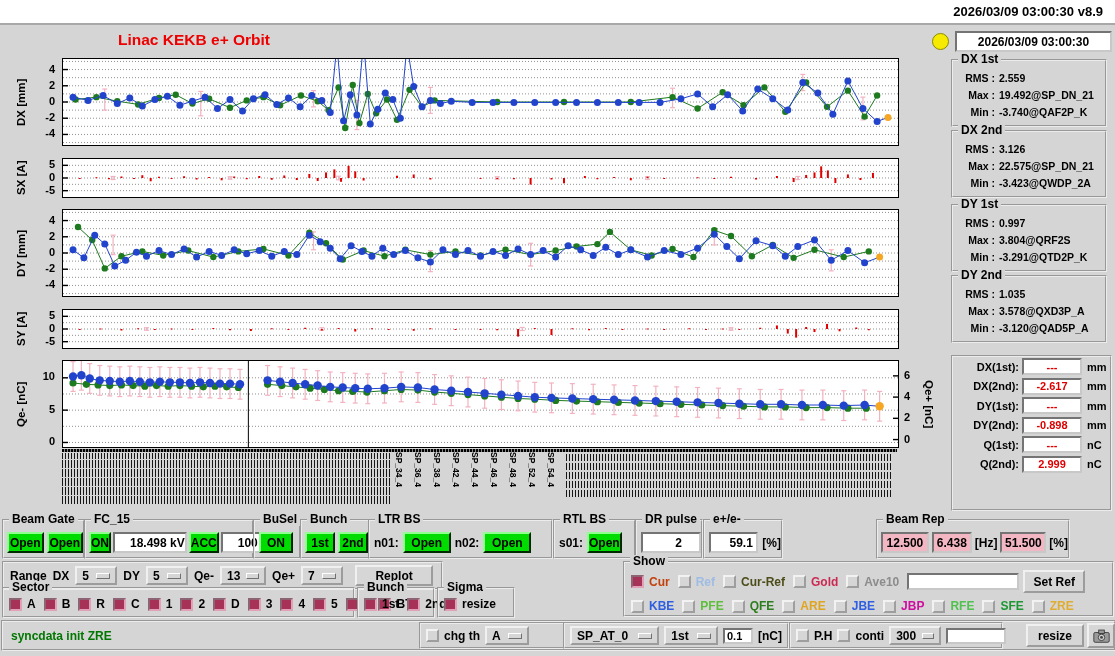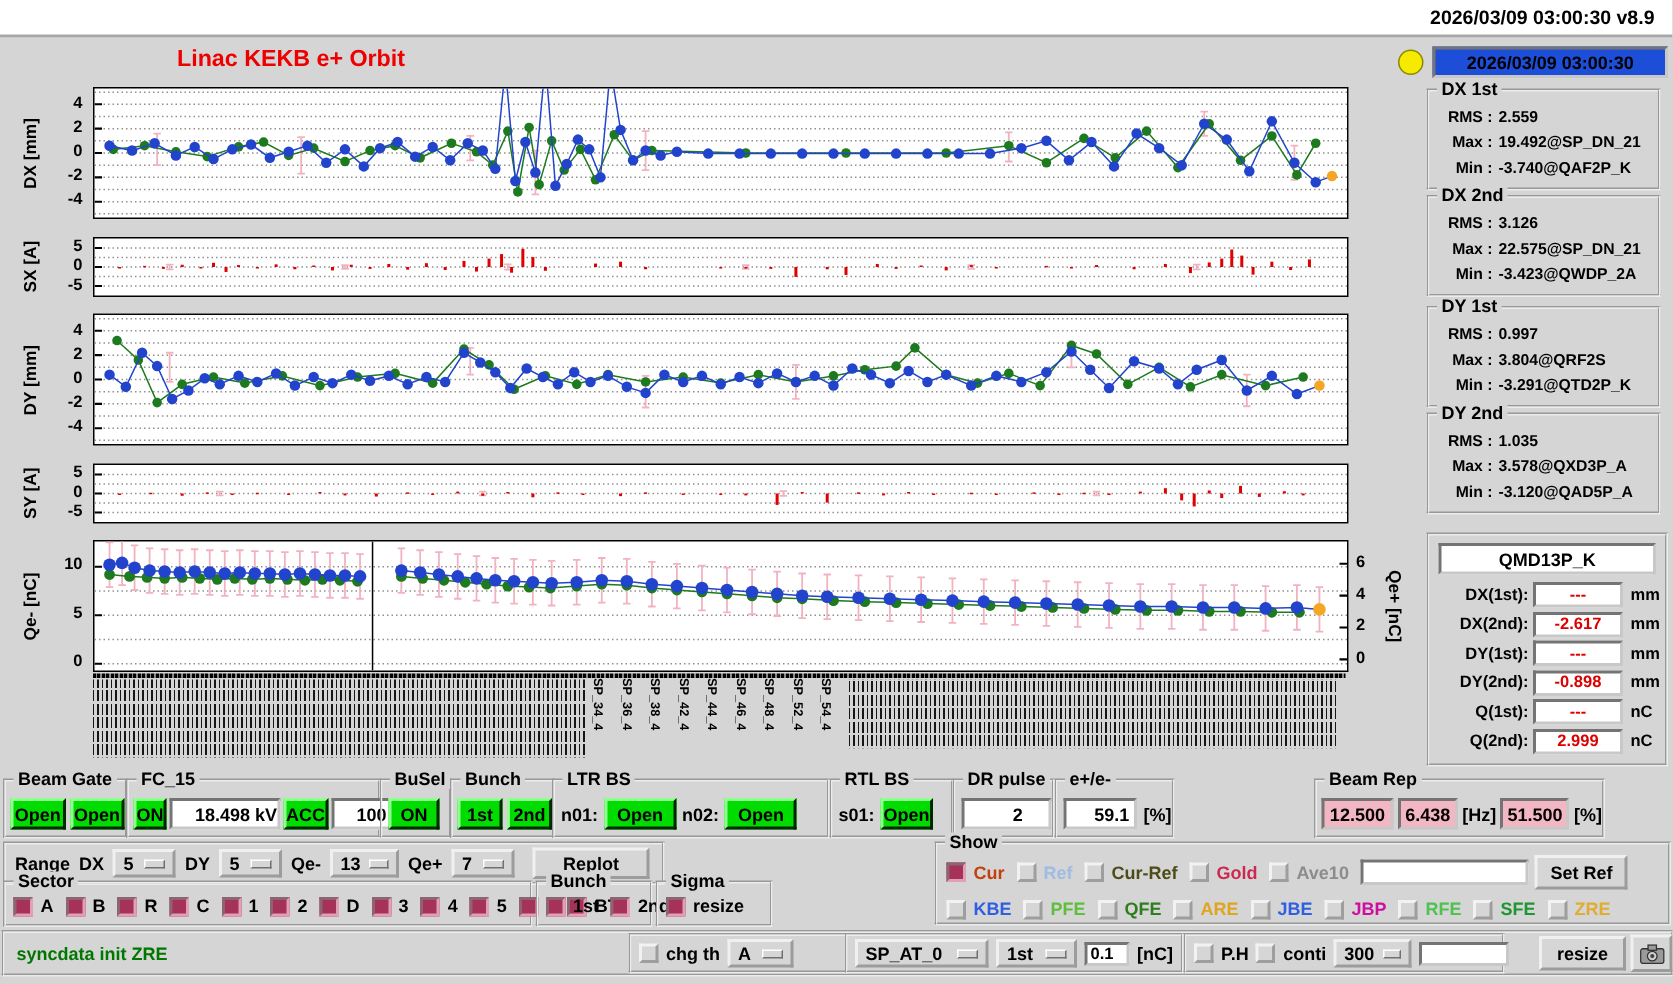--- a/index.html
+++ b/index.html
@@ -53,21 +53,21 @@
   .stat-row .k{width:36px;text-align:right;margin-right:4px;flex:none;}
   #monitor{left:951px;top:355px;width:157px;height:152px;border:2px groove #ececec;background:#d5d5d5;}
   #mon-name{margin:5px 6px 4px 6px;height:17px;background:#fff;border:2px inset #c8c8c8;
             display:flex;align-items:center;justify-content:center;font-size:12px;}
   .mon-row{display:flex;align-items:center;height:19.5px;padding-left:2px;}
   .mon-row .ml{width:64px;text-align:right;font-size:11px;flex:none;}
   .mon-row .mv{width:56px;height:13px;margin-left:3px;background:#fff;border:2px inset #c8c8c8;
                display:flex;align-items:center;justify-content:center;font-size:11px;color:#dd0000;flex:none;}
   .mon-row .mu{margin-left:5px;font-size:11px;}
   #lamp{left:932px;top:33px;width:15px;height:15px;border-radius:50%;background:#f6ea00;border:1px solid #8a8a00;}
-  #tsbox{left:955px;top:31px;width:153px;height:17px;background:#1d4ed8;border:2px inset #c8c8c8;
+  #tsbox{left:955px;top:31px;width:153px;height:17px;background:#ffffff;border:2px inset #c8c8c8;
          display:flex;align-items:center;justify-content:center;font-size:12px;}
   #main-title{left:118px;top:31px;font-size:15.5px;color:#ee0000;}
   #status-msg{left:8px;top:7px;color:#007700;font-size:12px;}
   #statusbar{left:1px;top:620px;width:1111px;height:27px;border:2px groove #ececec;}
   .sb-grp{position:absolute;top:0px;height:23px;border:2px groove #ececec;display:flex;align-items:center;gap:5px;padding:0 5px;}
   .camera-btn{display:inline-flex;align-items:center;justify-content:center;}
 </style>
 </head>
 <body>
 
@@ -944,21 +944,20 @@
         </div>
         <div class="stat-row">
           <span class="k">Min :</span>
           <span class="v">-3.120@QAD5P_A</span>
         </div>
       </div>
     </div>
   </div>
 
 <div id="monitor" class="abs">
-  <div id="mon-name">QMD13P_K</div>
   <div id="mon-rows">
       <div class="mon-row">
         <span class="ml">DX(1st):</span>
         <span class="mv">---</span>
         <span class="mu">mm</span>
       </div>
       <div class="mon-row">
         <span class="ml">DX(2nd):</span>
         <span class="mv">-2.617</span>
         <span class="mu">mm</span>

